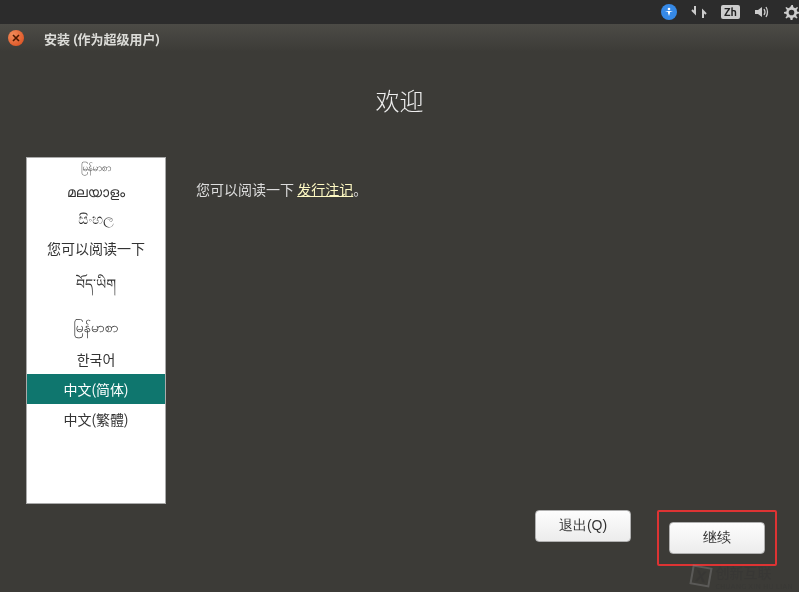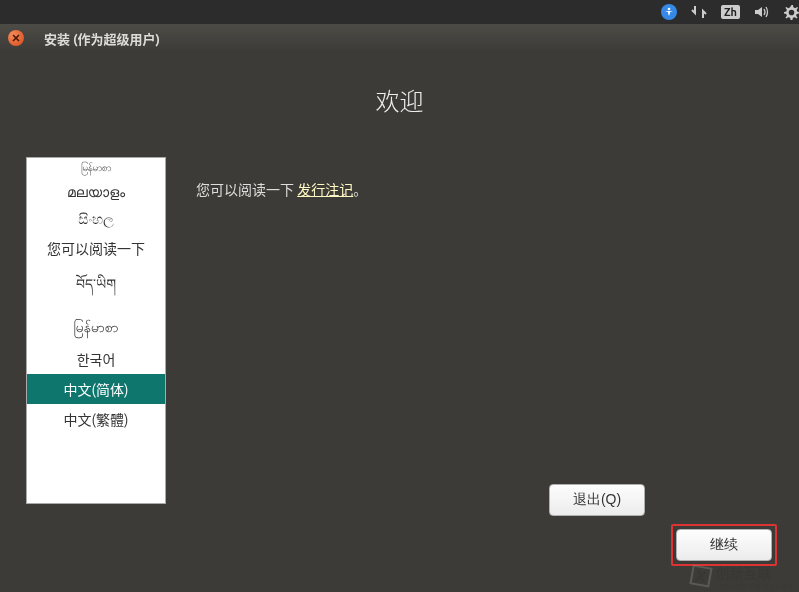--- a/index.html
+++ b/index.html
@@ -138,23 +138,22 @@
   cursor: pointer;
   display: flex;
   align-items: center;
   justify-content: center;
 }
 .btn.disabled {
   color: #aaa;
 }
 .btn-highlight {
   border: 2px solid #d33;
-  padding: 3px;
+  padding: 10px;
   border-radius: 2px;
-  margin-top: 40px;
 }
 .watermark {
   position: absolute;
   right: 6px;
   bottom: 2px;
   display: flex;
   align-items: center;
   gap: 4px;
   opacity: 0.4;
   font-size: 11px;

